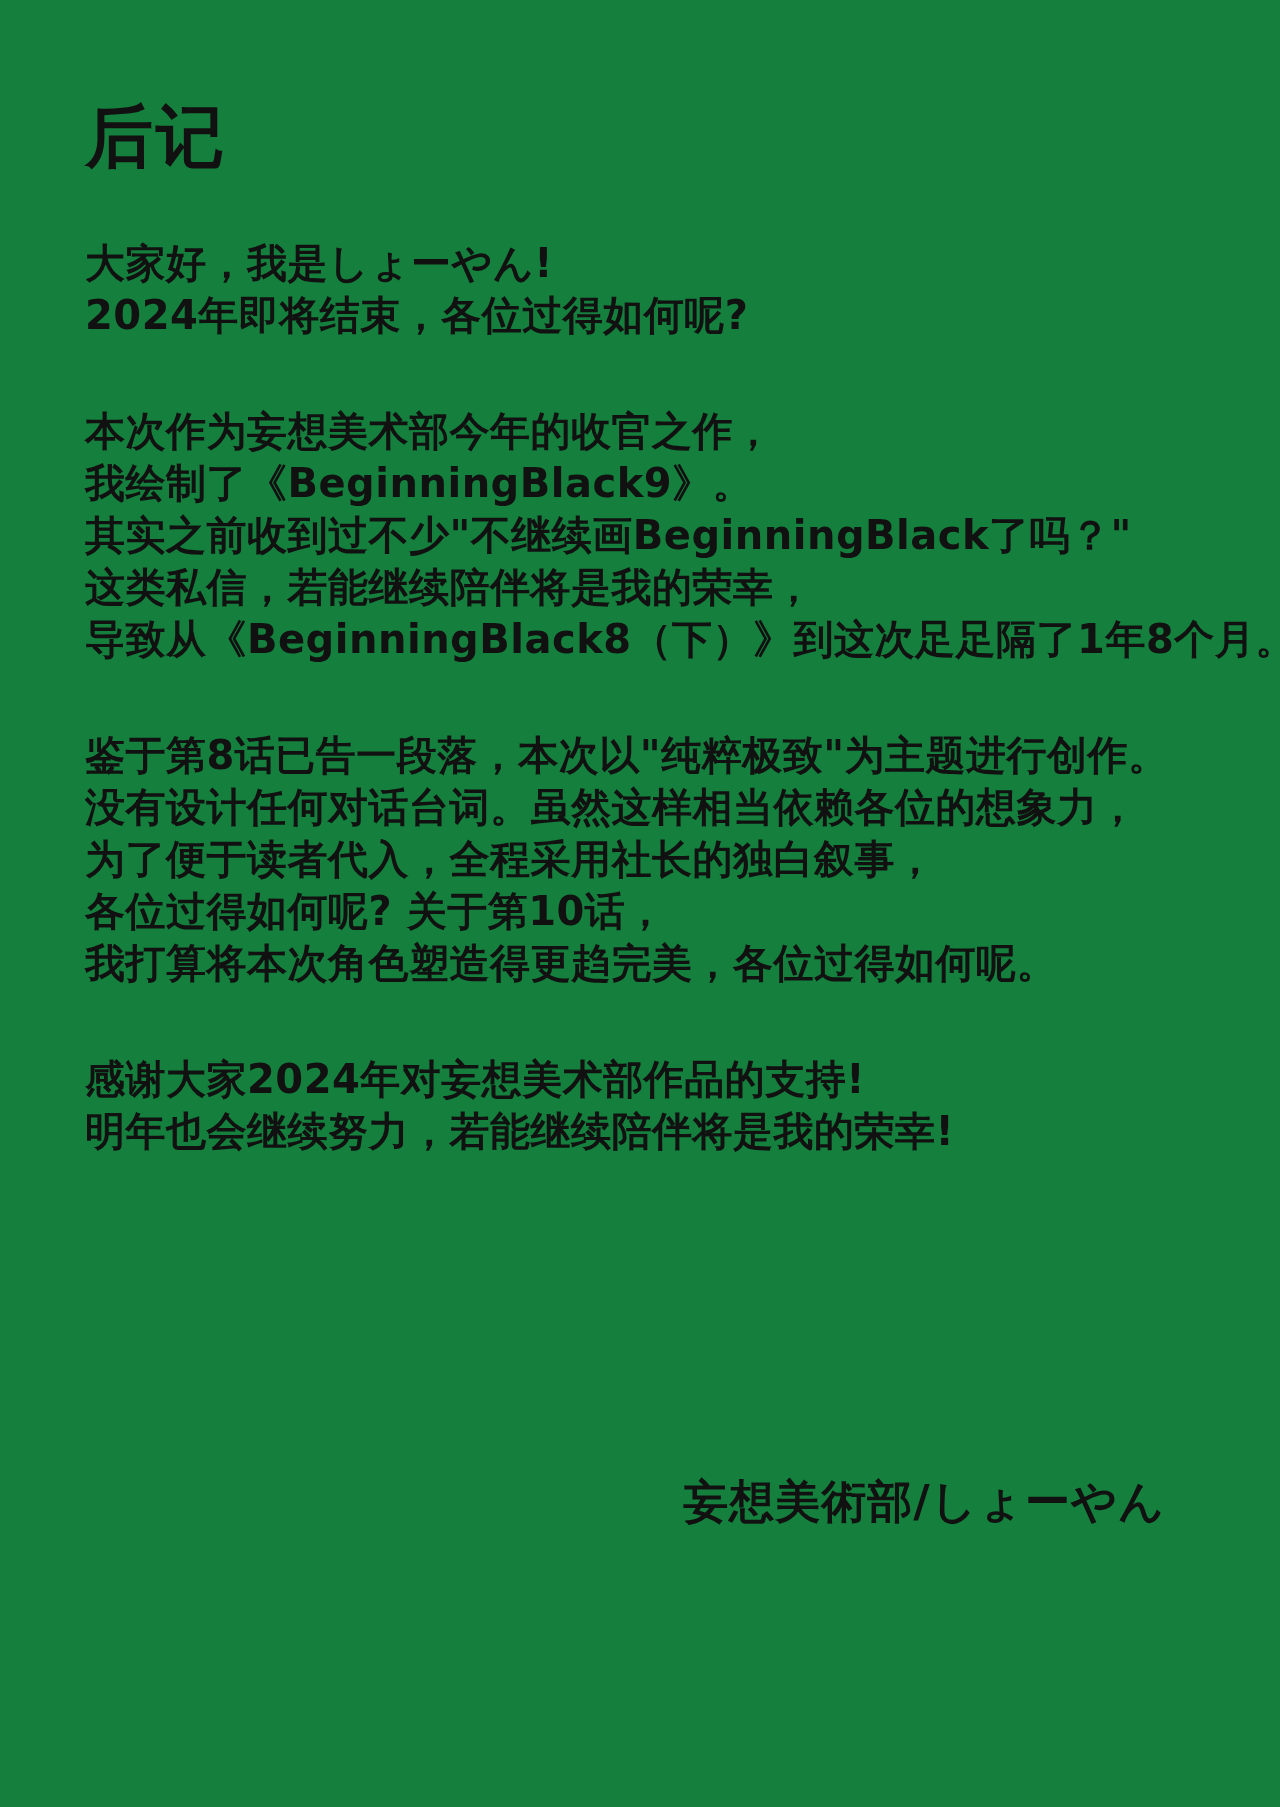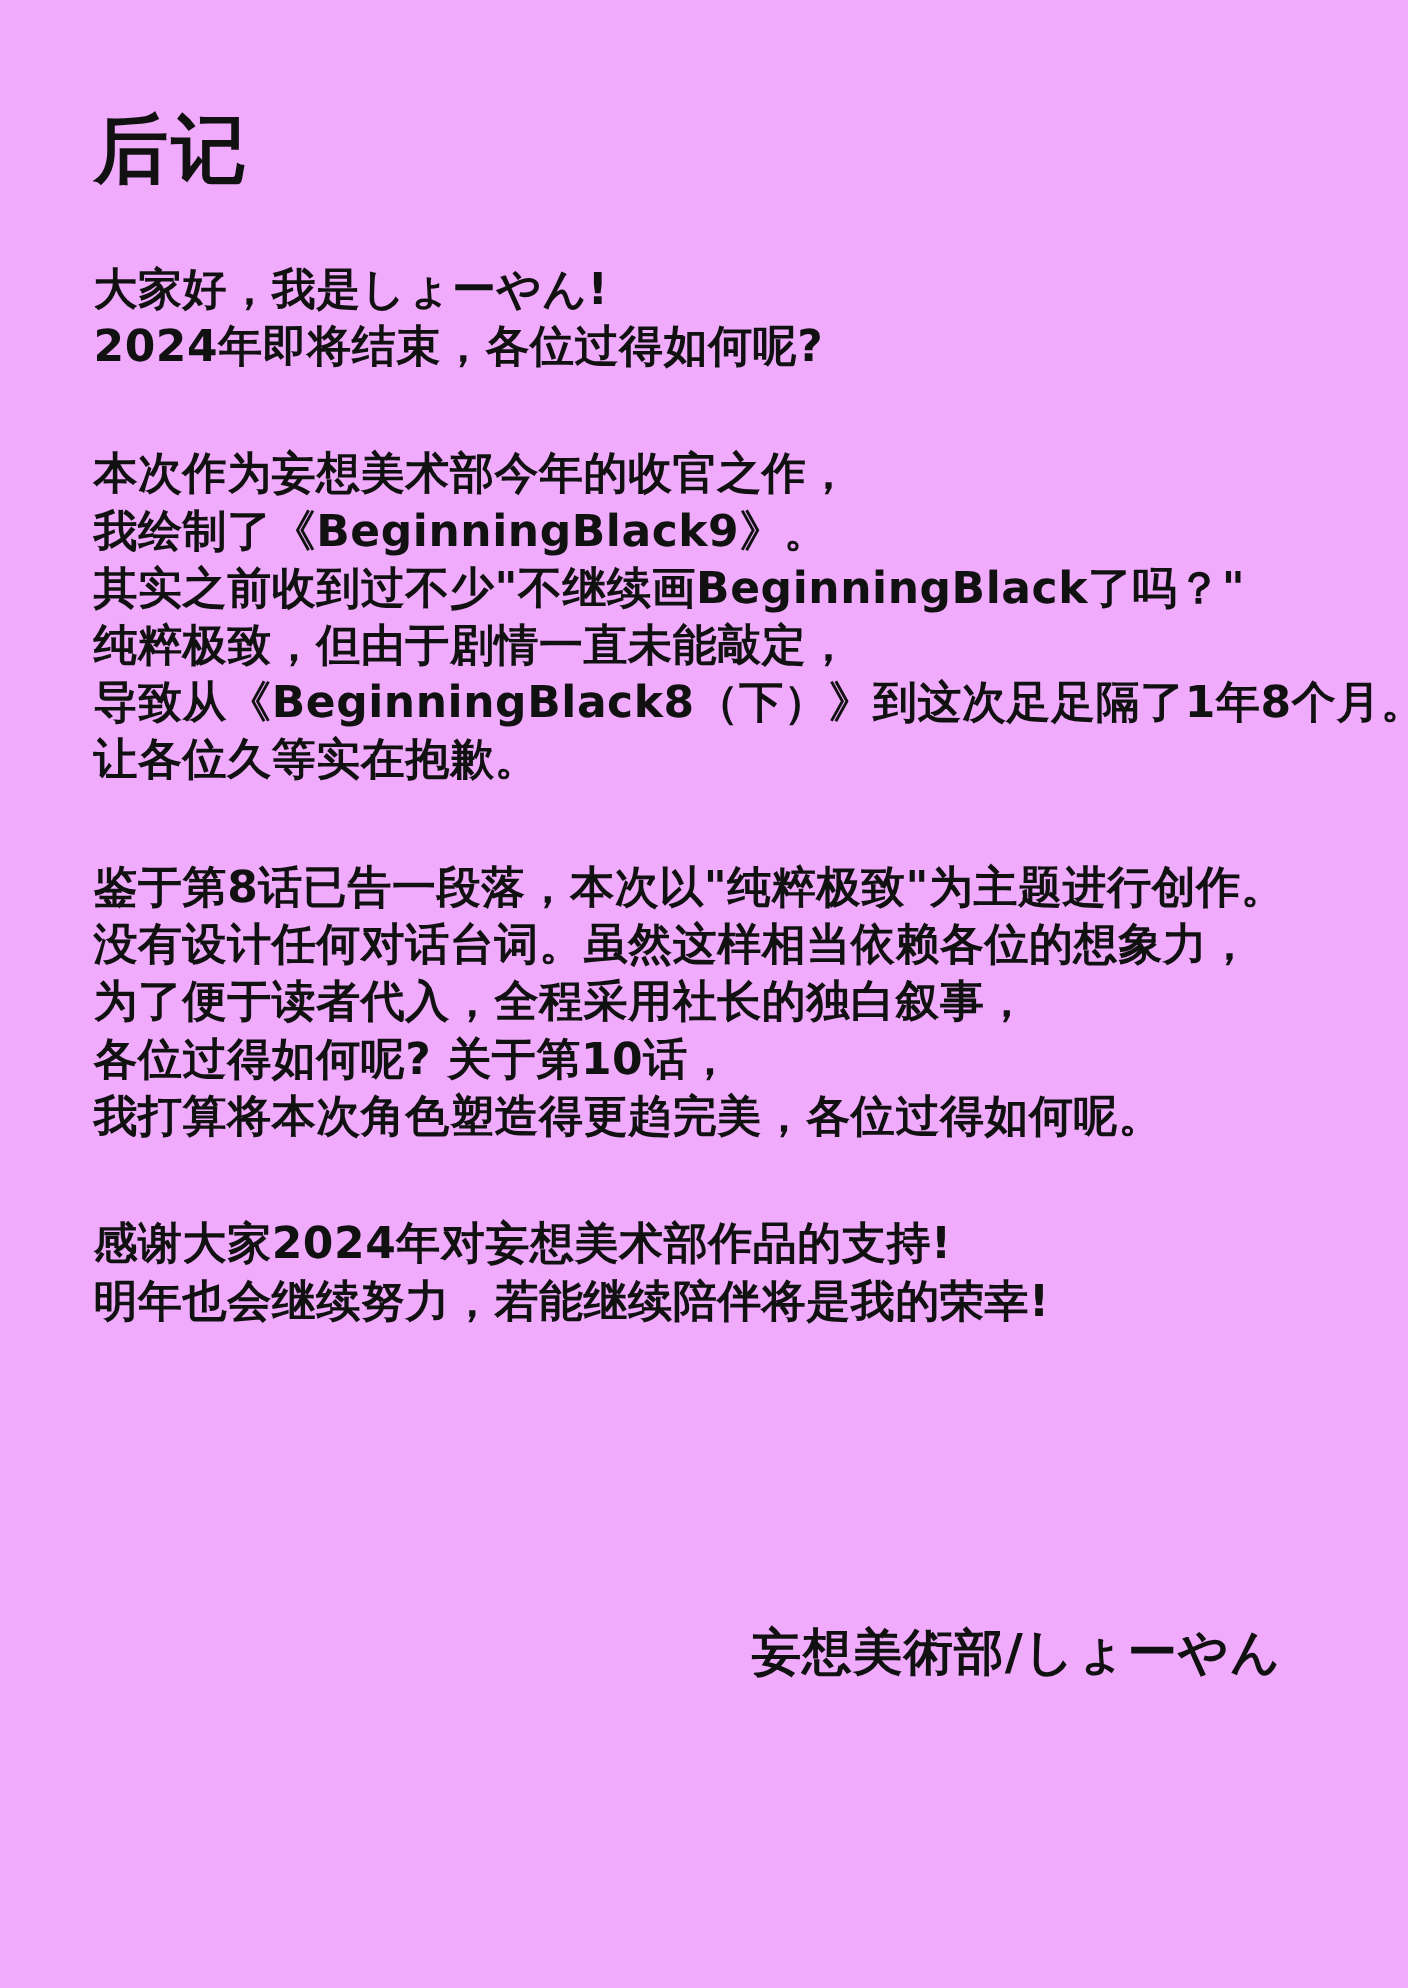--- a/index.html
+++ b/index.html
@@ -11,21 +11,21 @@
     width: 1280px;
     height: 1807px;
     position: relative;
     font-family: "DejaVu Sans", sans-serif;
     color: #111111;
     overflow: hidden;
   }
   .page {
     position: absolute;
     inset: 0;
-    background: #f0abfc;
+    background: #15803d;
   }
   .content {
     position: absolute;
     left: 85px;
     top: 100px;
     right: 50px;
   }
   .title {
     font-size: 68px;
     font-weight: 700;
@@ -63,23 +63,22 @@
 
     <div class="paragraph">
       <div class="line">大家好，我是しょーやん!</div>
       <div class="line">2024年即将结束，各位过得如何呢?</div>
     </div>
 
     <div class="paragraph">
       <div class="line">本次作为妄想美术部今年的收官之作，</div>
       <div class="line">我绘制了《BeginningBlack9》。</div>
       <div class="line">其实之前收到过不少"不继续画BeginningBlack了吗？"</div>
-      <div class="line">纯粹极致，但由于剧情一直未能敲定，</div>
+      <div class="line">这类私信，若能继续陪伴将是我的荣幸，</div>
       <div class="line">导致从《BeginningBlack8（下）》到这次足足隔了1年8个月。</div>
-      <div class="line">让各位久等实在抱歉。</div>
     </div>
 
     <div class="paragraph">
       <div class="line">鉴于第8话已告一段落，本次以"纯粹极致"为主题进行创作。</div>
       <div class="line">没有设计任何对话台词。虽然这样相当依赖各位的想象力，</div>
       <div class="line">为了便于读者代入，全程采用社长的独白叙事，</div>
       <div class="line">各位过得如何呢? 关于第10话，</div>
       <div class="line">我打算将本次角色塑造得更趋完美，各位过得如何呢。</div>
     </div>
 

